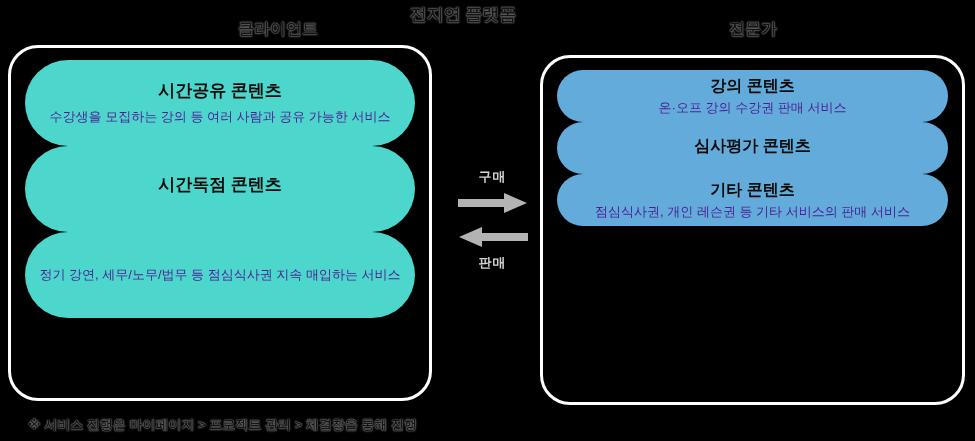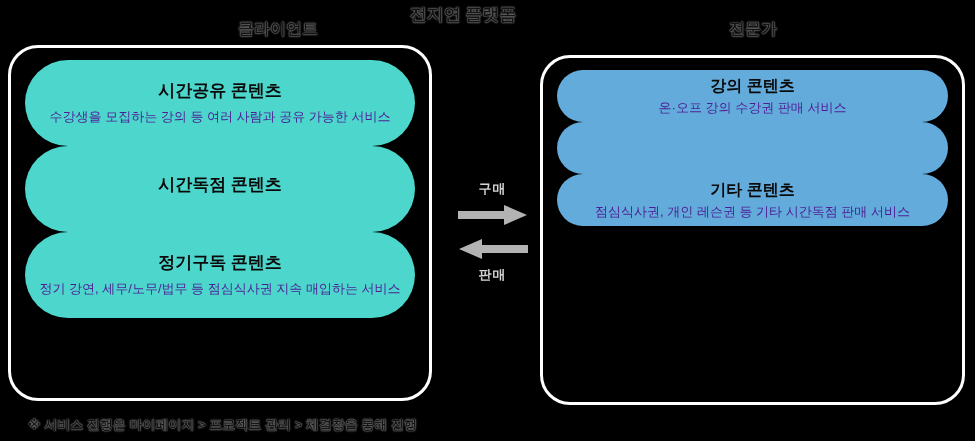--- a/index.html
+++ b/index.html
@@ -31,21 +31,21 @@
     text-align:center;box-sizing:border-box;padding:6px 14px;
   }
   .client .pill{background:var(--client-pill,#4dd6cc);height:86px;border-radius:44px;}
   .expert .pill{background:var(--expert-pill,#62abdb);height:52px;border-radius:34px;}
   .pill .pill-title{font-weight:bold;font-size:17px;color:#0a0a0a;line-height:1.2;}
   .client .pill .pill-title{margin-bottom:8px;}
   .expert .pill .pill-title{margin-bottom:5px;font-size:16px;}
   .pill .pill-desc{font-size:13px;color:#4c1d95;line-height:1.2;}
 
   .flow{
-    position:absolute;left:445px;top:180px;width:95px;
+    position:absolute;left:445px;top:168px;width:95px;
     display:flex;flex-direction:column;align-items:center;
   }
   .flow-label{font-size:13px;font-weight:bold;color:#d4d4d4;letter-spacing:1px;}
   .flow svg{display:block;margin:6px 0;}
 
   .footnote{position:absolute;left:28px;top:416px;font-size:13px;}
 </style>
 </head>
 <body>
 
@@ -57,21 +57,20 @@
 
   <div class="panel client">
     <div class="pill">
       <div class="pill-title">시간공유 콘텐츠</div>
       <div class="pill-desc">수강생을 모집하는 강의 등 여러 사람과 공유 가능한 서비스</div>
     </div>
     <div class="pill">
       <div class="pill-title">시간독점 콘텐츠</div>
     </div>
     <div class="pill">
-      <div class="pill-title">정기구독 콘텐츠</div>
       <div class="pill-desc">정기 강연, 세무/노무/법무 등 점심식사권 지속 매입하는 서비스</div>
     </div>
   </div>
 
   <div class="flow">
     <div class="flow-label">구매</div>
     <svg width="70" height="22" viewBox="0 0 70 22">
       <polygon class="arrow-shape" points="0,7 46,7 46,1 69,11 46,21 46,15 0,15" fill="#b3b3b3"></polygon>
     </svg>
     <svg width="70" height="22" viewBox="0 0 70 22">
@@ -79,22 +78,23 @@
     </svg>
     <div class="flow-label">판매</div>
   </div>
 
   <div class="panel expert">
     <div class="pill">
       <div class="pill-title">강의 콘텐츠</div>
       <div class="pill-desc">온·오프 강의 수강권 판매 서비스</div>
     </div>
     <div class="pill">
+      <div class="pill-title">심사평가 콘텐츠</div>
     </div>
     <div class="pill">
       <div class="pill-title">기타 콘텐츠</div>
-      <div class="pill-desc">점심식사권, 개인 레슨권 등 기타 시간독점 판매 서비스</div>
+      <div class="pill-desc">점심식사권, 개인 레슨권 등 기타 서비스의 판매 서비스</div>
     </div>
   </div>
 
   <div class="footnote ghost">※ 서비스 진행은 마이페이지 &gt; 프로젝트 관리 &gt; 체결창을 통해 진행</div>
 
 </div>
 
 </body></html>

